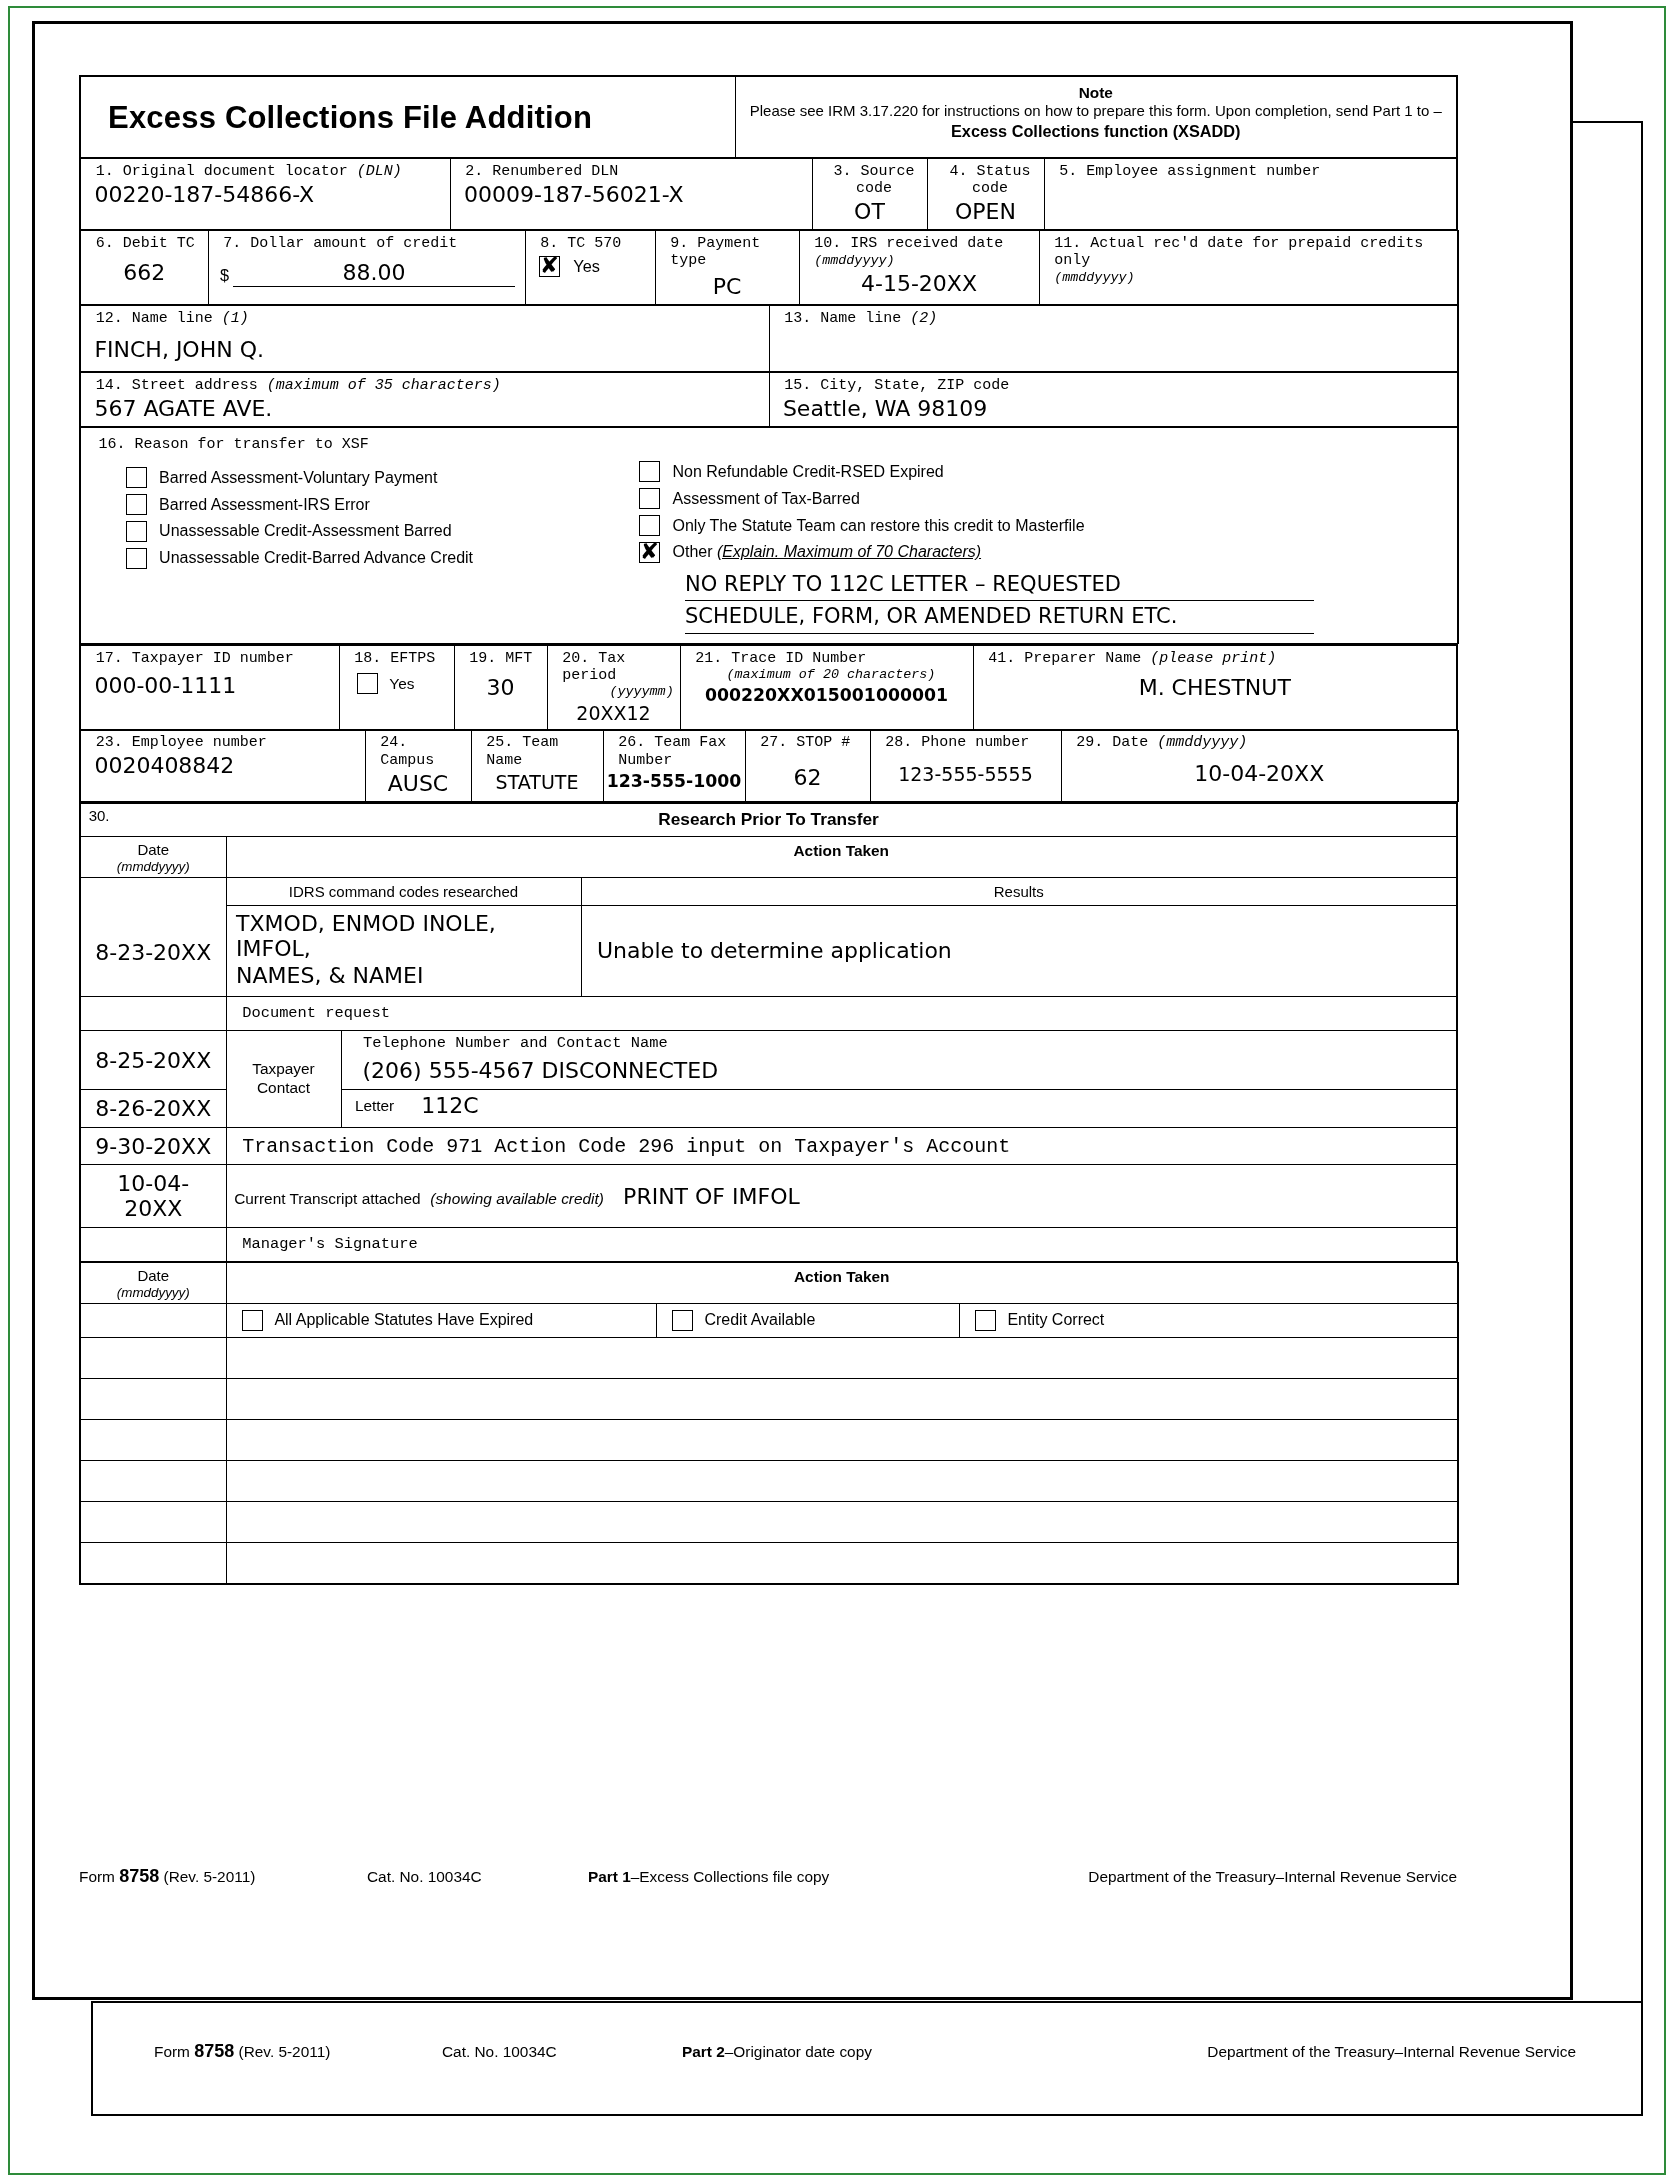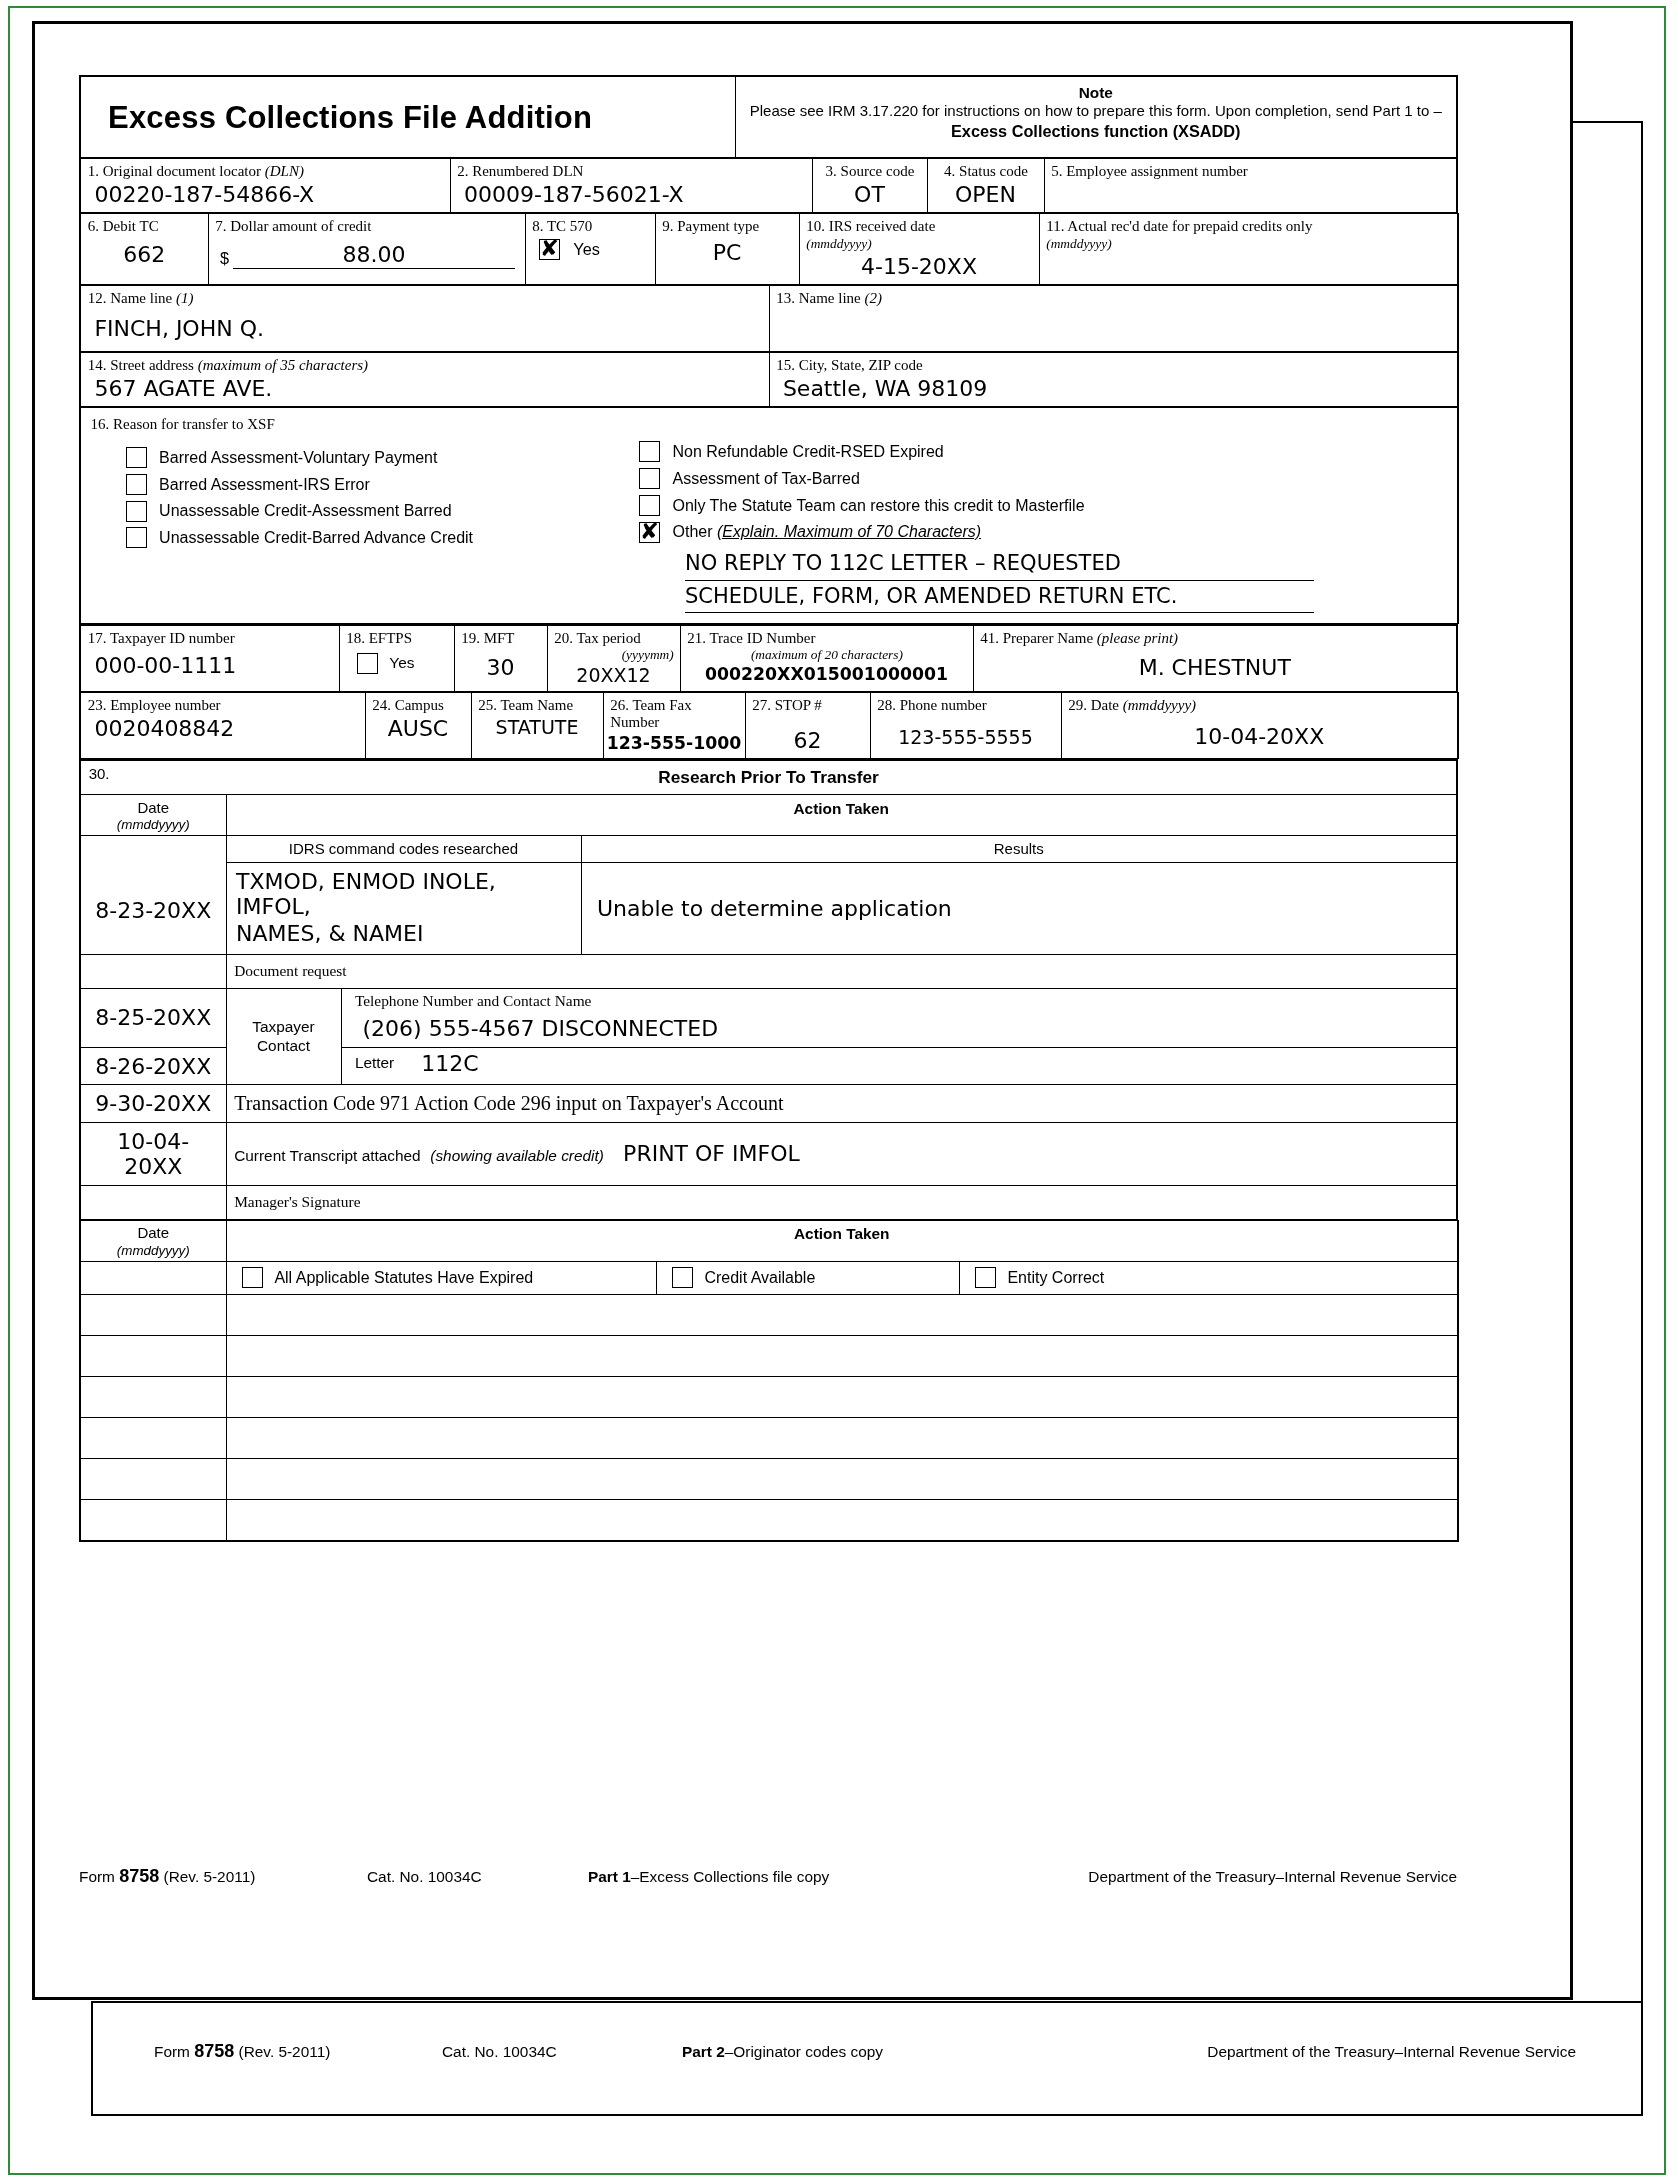--- a/index.html
+++ b/index.html
@@ -73,21 +73,22 @@
   }
   table.grid td {
     border: 1px solid #000;
     vertical-align: top;
     padding: 0;
   }
   .lbl {
     font-size: 15px;
     padding: 3.8px 5.8px 0 6.7px;
     line-height: 1.15;
-    font-family: Liberation Serif, serif;
+    font-family: Liberation Mono, monospace;
+    margin-left: 8px;
   }
   .lbl i { font-style: italic; }
   .lbl .sm { font-size: 13.4px; }
   .val {
     font-family: "DejaVu Sans", sans-serif;
     font-size: 22px;
     padding: 1.9px 7.7px 4.8px 13.4px;
     white-space: nowrap;
   }
   .val.c { text-align: center; padding-left: 0; padding-right: 0; }
@@ -718,18 +719,18 @@
   <div class="footer">
     <div class="f1"><span>Form</span> <span class="big">8758</span> <span>(Rev. 5-2011)</span></div>
     <div class="f2">Cat. No. 10034C</div>
     <div class="f3"><span>Part 1</span><span style="font-weight:normal">–Excess Collections file copy</span></div>
     <div class="f4">Department of the Treasury–Internal Revenue Service</div>
   </div>
 
   <div class="footer2">
     <div class="f1"><span>Form</span> <span class="big">8758</span> <span>(Rev. 5-2011)</span></div>
     <div class="f2">Cat. No. 10034C</div>
-    <div class="f3"><span>Part 2</span><span style="font-weight:normal">–Originator codes copy</span></div>
+    <div class="f3"><span>Part 2</span><span style="font-weight:normal">–Originator date copy</span></div>
     <div class="f4">Department of the Treasury–Internal Revenue Service</div>
   </div>
 
 </div>
 
 
 </body></html>

